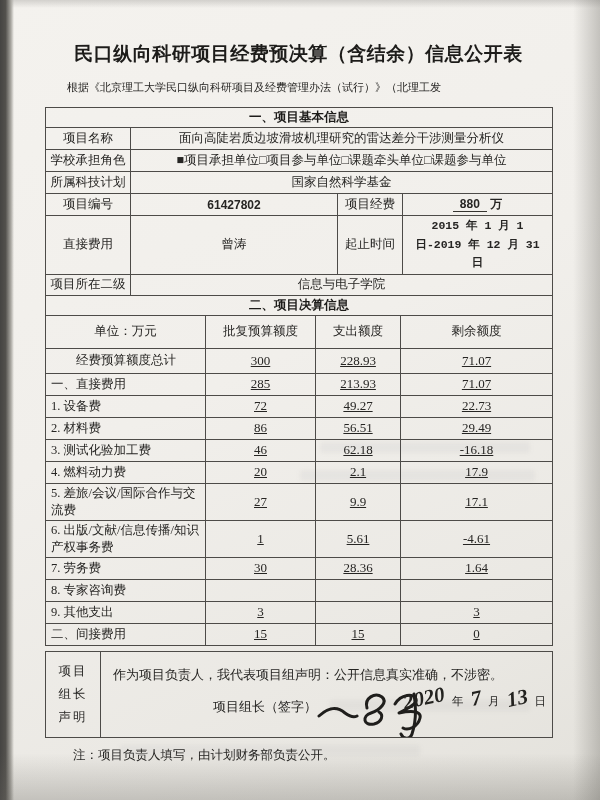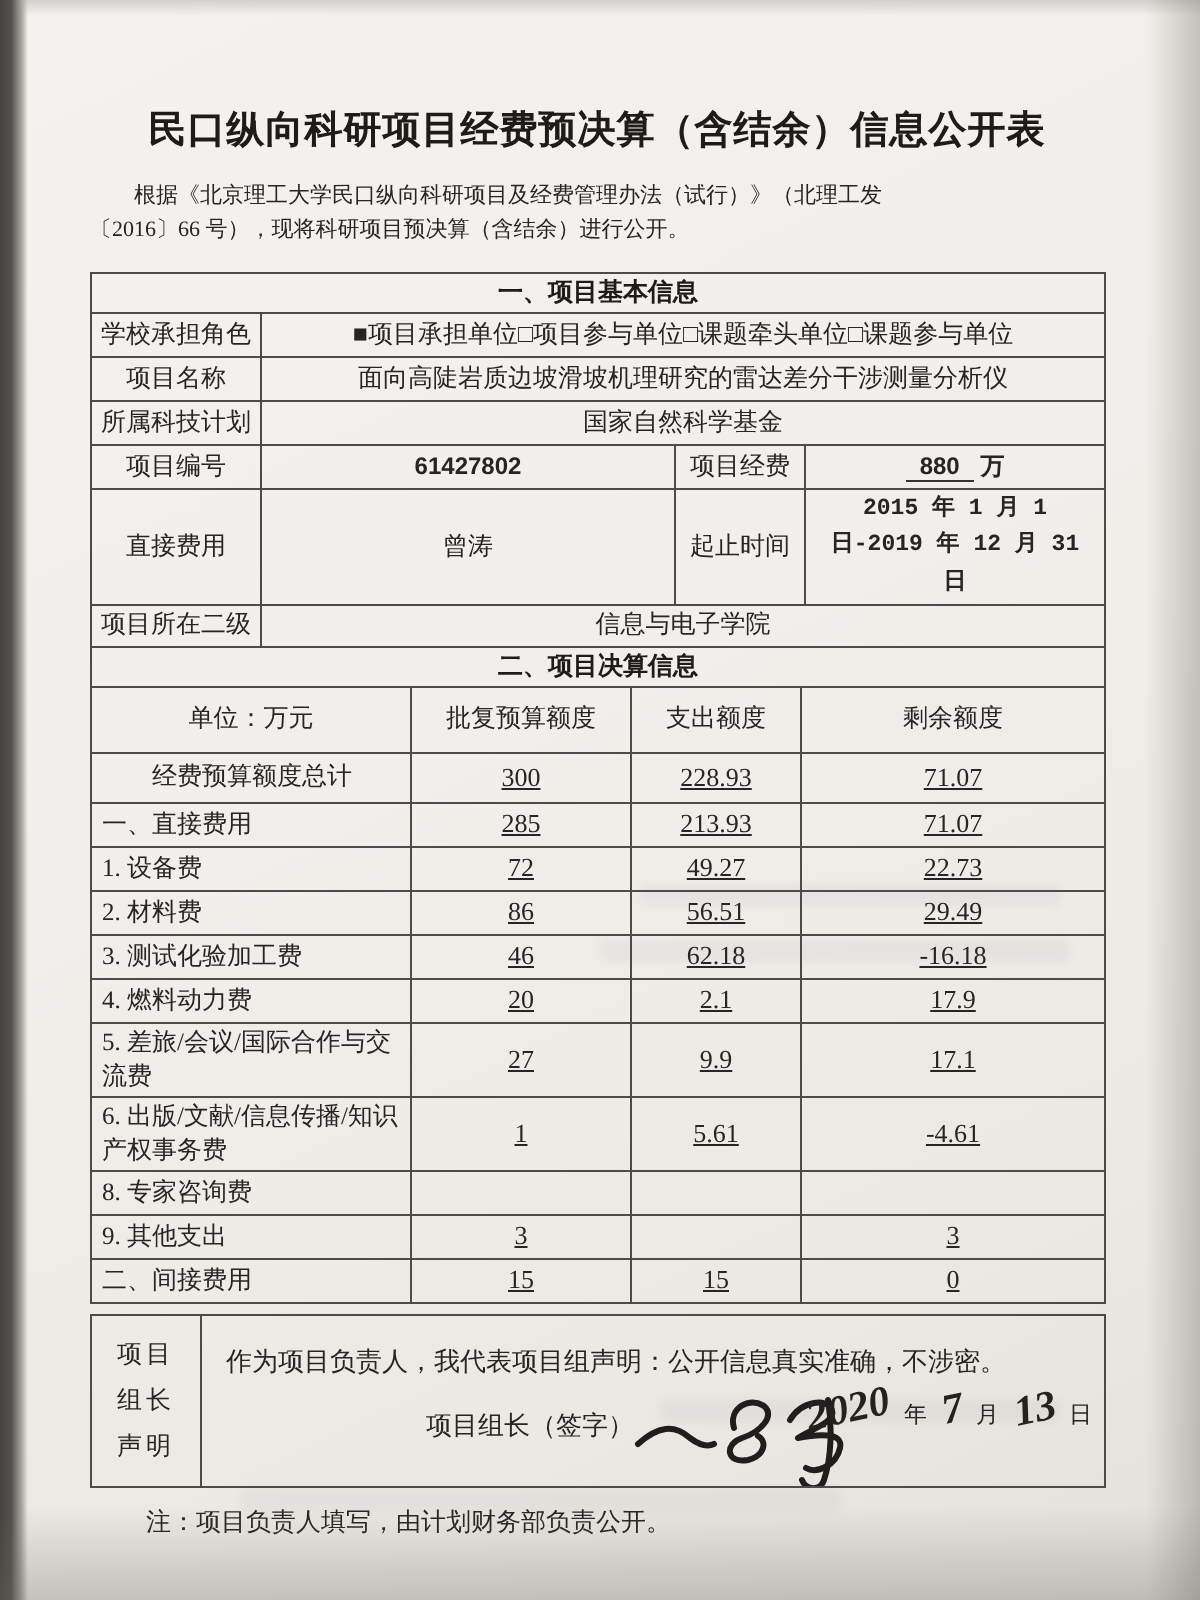--- a/index.html
+++ b/index.html
@@ -11,21 +11,21 @@
   .edge-left { position:absolute; left:0; top:0; bottom:0; width:14px;
     background: linear-gradient(90deg, #454442 0%, #53514d 40%, #aaa8a2 78%, rgba(240,238,234,0) 100%); }
   .edge-right { position:absolute; right:0; top:0; bottom:0; width:30px;
     background: linear-gradient(270deg, rgba(120,118,112,0.38), rgba(120,118,112,0) 90%); }
   .edge-bottom { position:absolute; left:0; right:0; bottom:0; height:55px;
     background: linear-gradient(0deg, rgba(105,103,97,0.30), rgba(105,103,97,0) 85%); }
   .edge-top { position:absolute; left:0; right:0; top:0; height:8px;
     background: linear-gradient(180deg, rgba(60,58,55,0.18), rgba(60,58,55,0)); }
   .bleed { position:absolute; background:rgba(95,95,115,0.055); filter:blur(2px); border-radius:3px; }
 
-  .content { position:absolute; left:45px; top:42px; width:507px; }
+  .content { position:absolute; left:45px; top:31px; width:507px; }
   .title { font-family:"Liberation Sans", sans-serif; font-weight:700; font-size:19px;
     text-align:center; letter-spacing:0.5px; margin:10px 0 12px 0; color:#1d1c1a; }
   .intro { font-size:11px; line-height:1.58; margin-bottom:11px; }
   .intro .l1 { display:block; text-indent:2em; }
   .intro .l2 { display:block; }
 
   table.t { border-collapse:collapse; width:100%; table-layout:fixed; }
   table.t td { border:1px solid #4d4b48; font-size:12.5px; padding:1px 4px;
     vertical-align:middle; text-align:center; overflow:hidden; }
   td.sec { font-family:"Liberation Sans", sans-serif; font-weight:700; font-size:13px;
@@ -65,41 +65,40 @@
   <div class="bleed" style="left:300px; top:470px; width:235px; height:11px;"></div>
   <div class="bleed" style="left:120px; top:745px; width:300px; height:11px;"></div>
   <div class="bleed" style="left:330px; top:700px; width:200px; height:11px;"></div>
 
   <div class="content">
 
     <div class="title">民口纵向科研项目经费预决算（含结余）信息公开表</div>
 
     <div class="intro">
       <span class="l1">根据《北京理工大学民口纵向科研项目及经费管理办法（试行）》（北理工发</span>
-      <span class="l2">〔2016〕66 号），现将科研项目预决算（含结余）进行公开。</span>
     </div>
 
     <table class="t basic">
       <colgroup>
           <col style="width:85px">
           <col style="width:207px">
           <col style="width:65px">
           <col style="width:150px">
         </colgroup>
       <tbody>
           <tr style="height:17px">
         <td class="sec" colspan="4">一、项目基本信息</td>
       </tr>
       <tr style="height:22px">
+        <td>项目名称</td>
+        <td colspan="3">面向高陡岩质边坡滑坡机理研究的雷达差分干涉测量分析仪</td>
+      </tr>
+      <tr style="height:22px">
         <td>学校承担角色</td>
         <td colspan="3">■项目承担单位□项目参与单位□课题牵头单位□课题参与单位</td>
-      </tr>
-      <tr style="height:22px">
-        <td>项目名称</td>
-        <td colspan="3">面向高陡岩质边坡滑坡机理研究的雷达差分干涉测量分析仪</td>
       </tr>
       <tr style="height:22px">
         <td>所属科技计划</td>
         <td colspan="3">国家自然科学基金</td>
       </tr>
       <tr style="height:22px">
         <td>项目编号</td>
         <td class="numv">61427802</td>
         <td>项目经费</td>
         <td class="numv"><span class="uline">880</span> <span>万</span></td>
@@ -176,20 +175,26 @@
             <td class="cat">5. 差旅/会议/国际合作与交流费</td>
             <td class="num">27</td>
             <td class="num">9.9</td>
             <td class="num">17.1</td>
           </tr>
           <tr>
             <td class="cat">6. 出版/文献/信息传播/知识产权事务费</td>
             <td class="num">1</td>
             <td class="num">5.61</td>
             <td class="num">-4.61</td>
+          </tr>
+          <tr>
+            <td class="cat">7. 劳务费</td>
+            <td class="num">30</td>
+            <td class="num">28.36</td>
+            <td class="num">1.64</td>
           </tr>
           <tr>
             <td class="cat">8. 专家咨询费</td>
             <td class="num"></td>
             <td class="num"></td>
             <td class="num"></td>
           </tr>
           <tr>
             <td class="cat">9. 其他支出</td>
             <td class="num">3</td>

